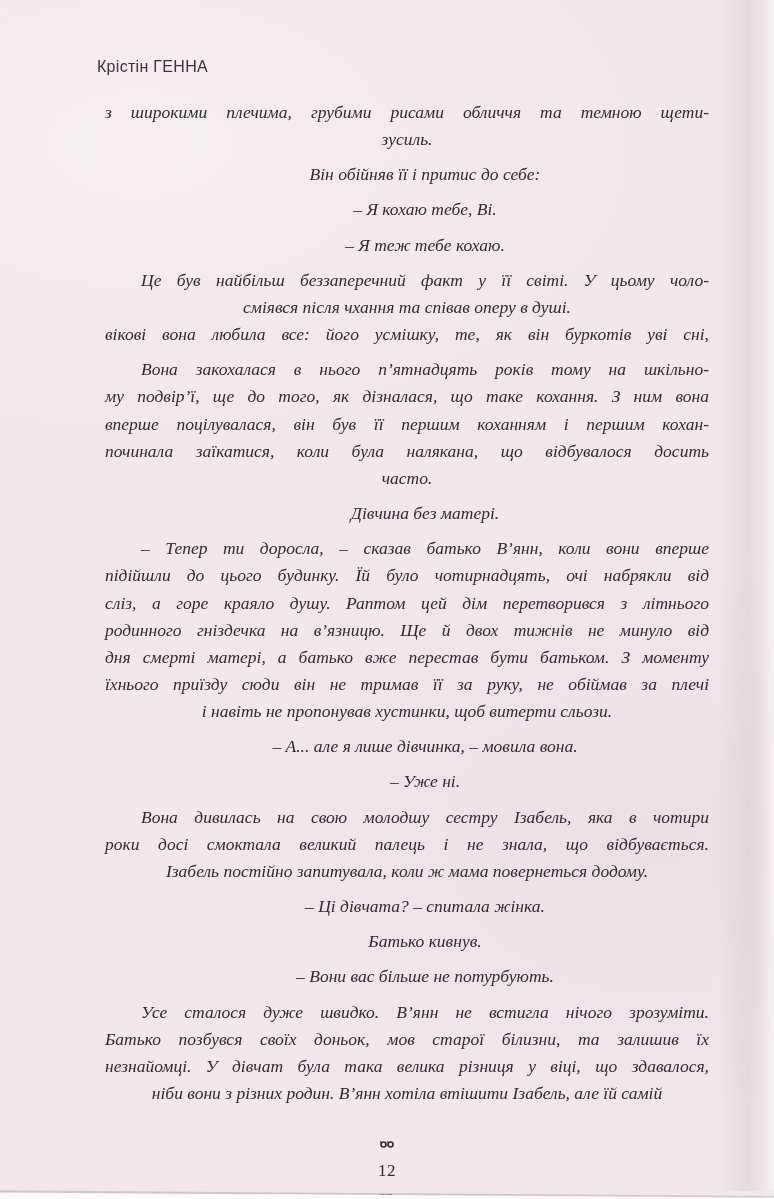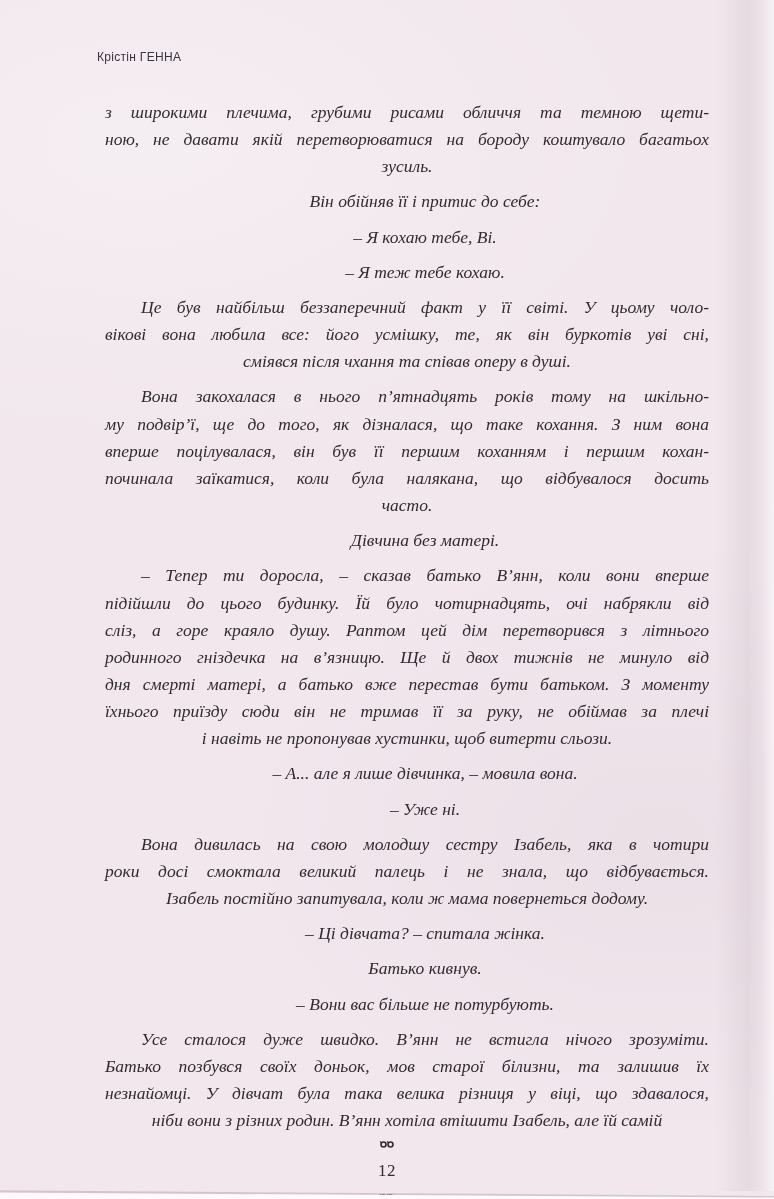--- a/index.html
+++ b/index.html
@@ -15,23 +15,23 @@
   }
   .page {
     position: relative; width: 774px; height: 1199px; overflow: hidden;
     background:
       radial-gradient(ellipse 900px 520px at 18% 12%, rgba(255,255,255,0.28), rgba(255,255,255,0) 62%),
       radial-gradient(ellipse 700px 500px at 85% 70%, rgba(226,210,220,0.35), rgba(226,210,220,0) 60%),
       var(--paper);
     color: var(--ink);
   }
   .running-header {
-    position: absolute; left: 97px; top: 50px;
+    position: absolute; left: 97px; top: 58px;
     font-family: "Liberation Sans", sans-serif;
-    font-size: 12px; letter-spacing: 0.3px; color: var(--header-ink);
+    font-size: 16px; letter-spacing: 0.3px; color: var(--header-ink);
   }
   .text-block {
     position: absolute; left: 97px; top: 91px; width: 620px;
     font-size: 17.5px; line-height: 27.15px;
     color: var(--ink);
   }
   .para { margin: 8px; font-style: italic; }
   .tline { text-align: center; }
   .tline.just { text-align: justify; text-align-last: justify; }
   .para.indent .tline:first-child { text-indent: 36px; }
@@ -68,36 +68,35 @@
 </head>
 <body>
 
 <div class="page">
 
   <div class="running-header">Крістін ГЕННА</div>
 
   <div class="text-block">
       <div class="para">
         <div class="tline just">з широкими плечима, грубими рисами обличчя та темною щети-</div>
-        <div class="tline just">ною, не давати якій перетворюватися на бороду коштувало багатьох</div>
         <div class="tline">зусиль.</div>
       </div>
       <div class="para indent">
         <div class="tline">Він обійняв її і притис до себе:</div>
       </div>
       <div class="para indent">
         <div class="tline">– Я кохаю тебе, Ві.</div>
       </div>
       <div class="para indent">
         <div class="tline">– Я теж тебе кохаю.</div>
       </div>
       <div class="para indent">
         <div class="tline just">Це був найбільш беззаперечний факт у її світі. У цьому чоло-</div>
+        <div class="tline">сміявся після чхання та співав оперу в душі.</div>
         <div class="tline just">вікові вона любила все: його усмішку, те, як він буркотів уві сні,</div>
-        <div class="tline">сміявся після чхання та співав оперу в душі.</div>
       </div>
       <div class="para indent">
         <div class="tline just">Вона закохалася в нього п’ятнадцять років тому на шкільно-</div>
         <div class="tline just">му подвір’ї, ще до того, як дізналася, що таке кохання. З ним вона</div>
         <div class="tline just">вперше поцілувалася, він був її першим коханням і першим кохан-</div>
         <div class="tline just">починала заїкатися, коли була налякана, що відбувалося досить</div>
         <div class="tline">часто.</div>
       </div>
       <div class="para indent">
         <div class="tline">Дівчина без матері.</div>

